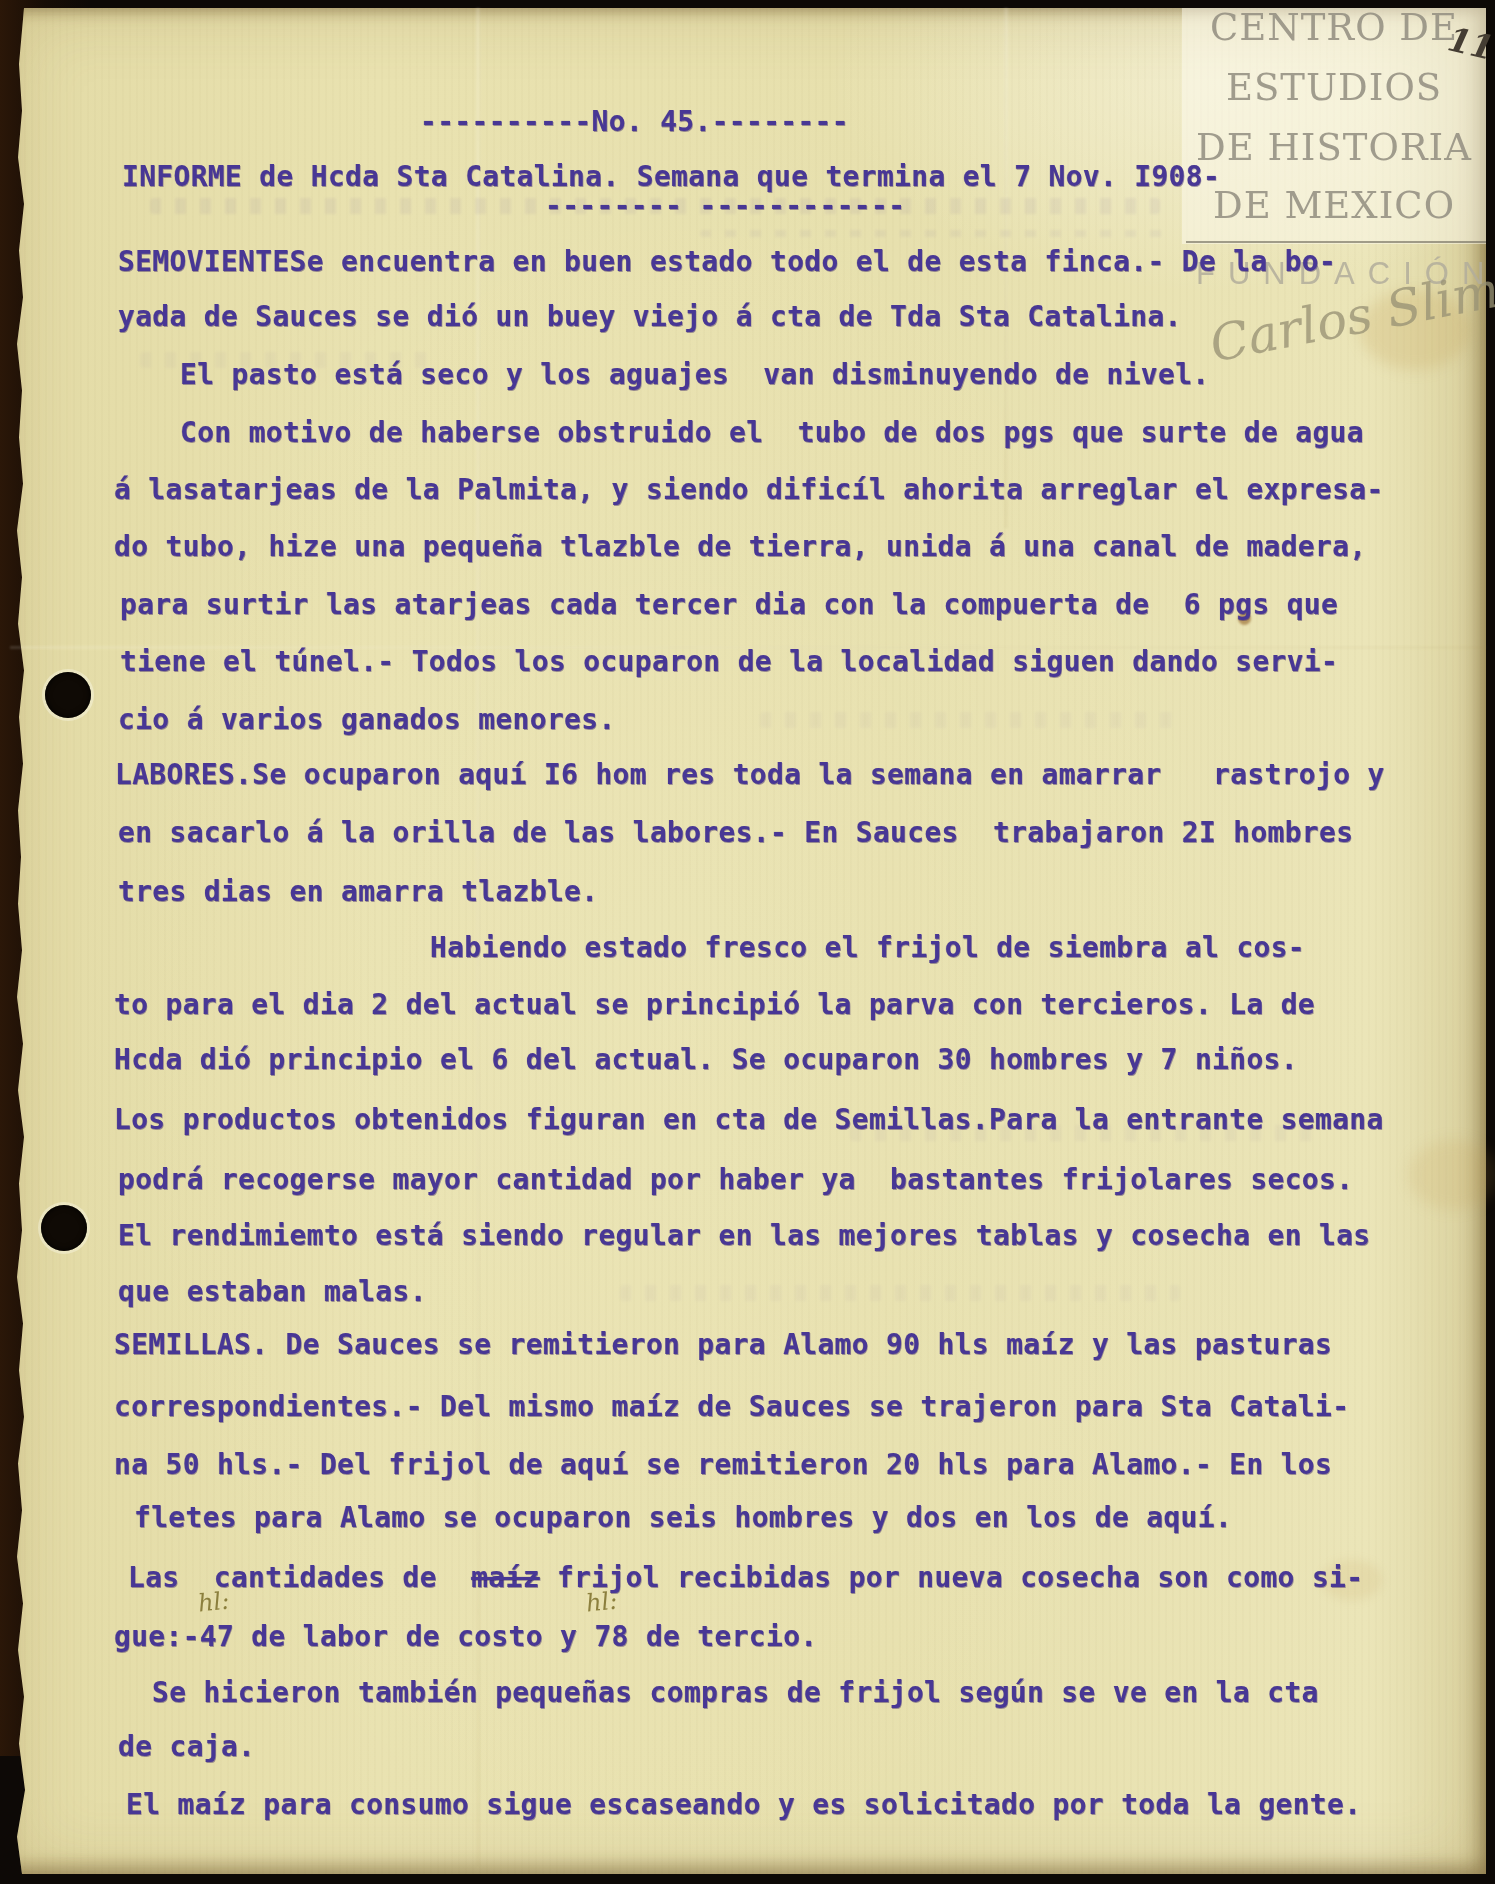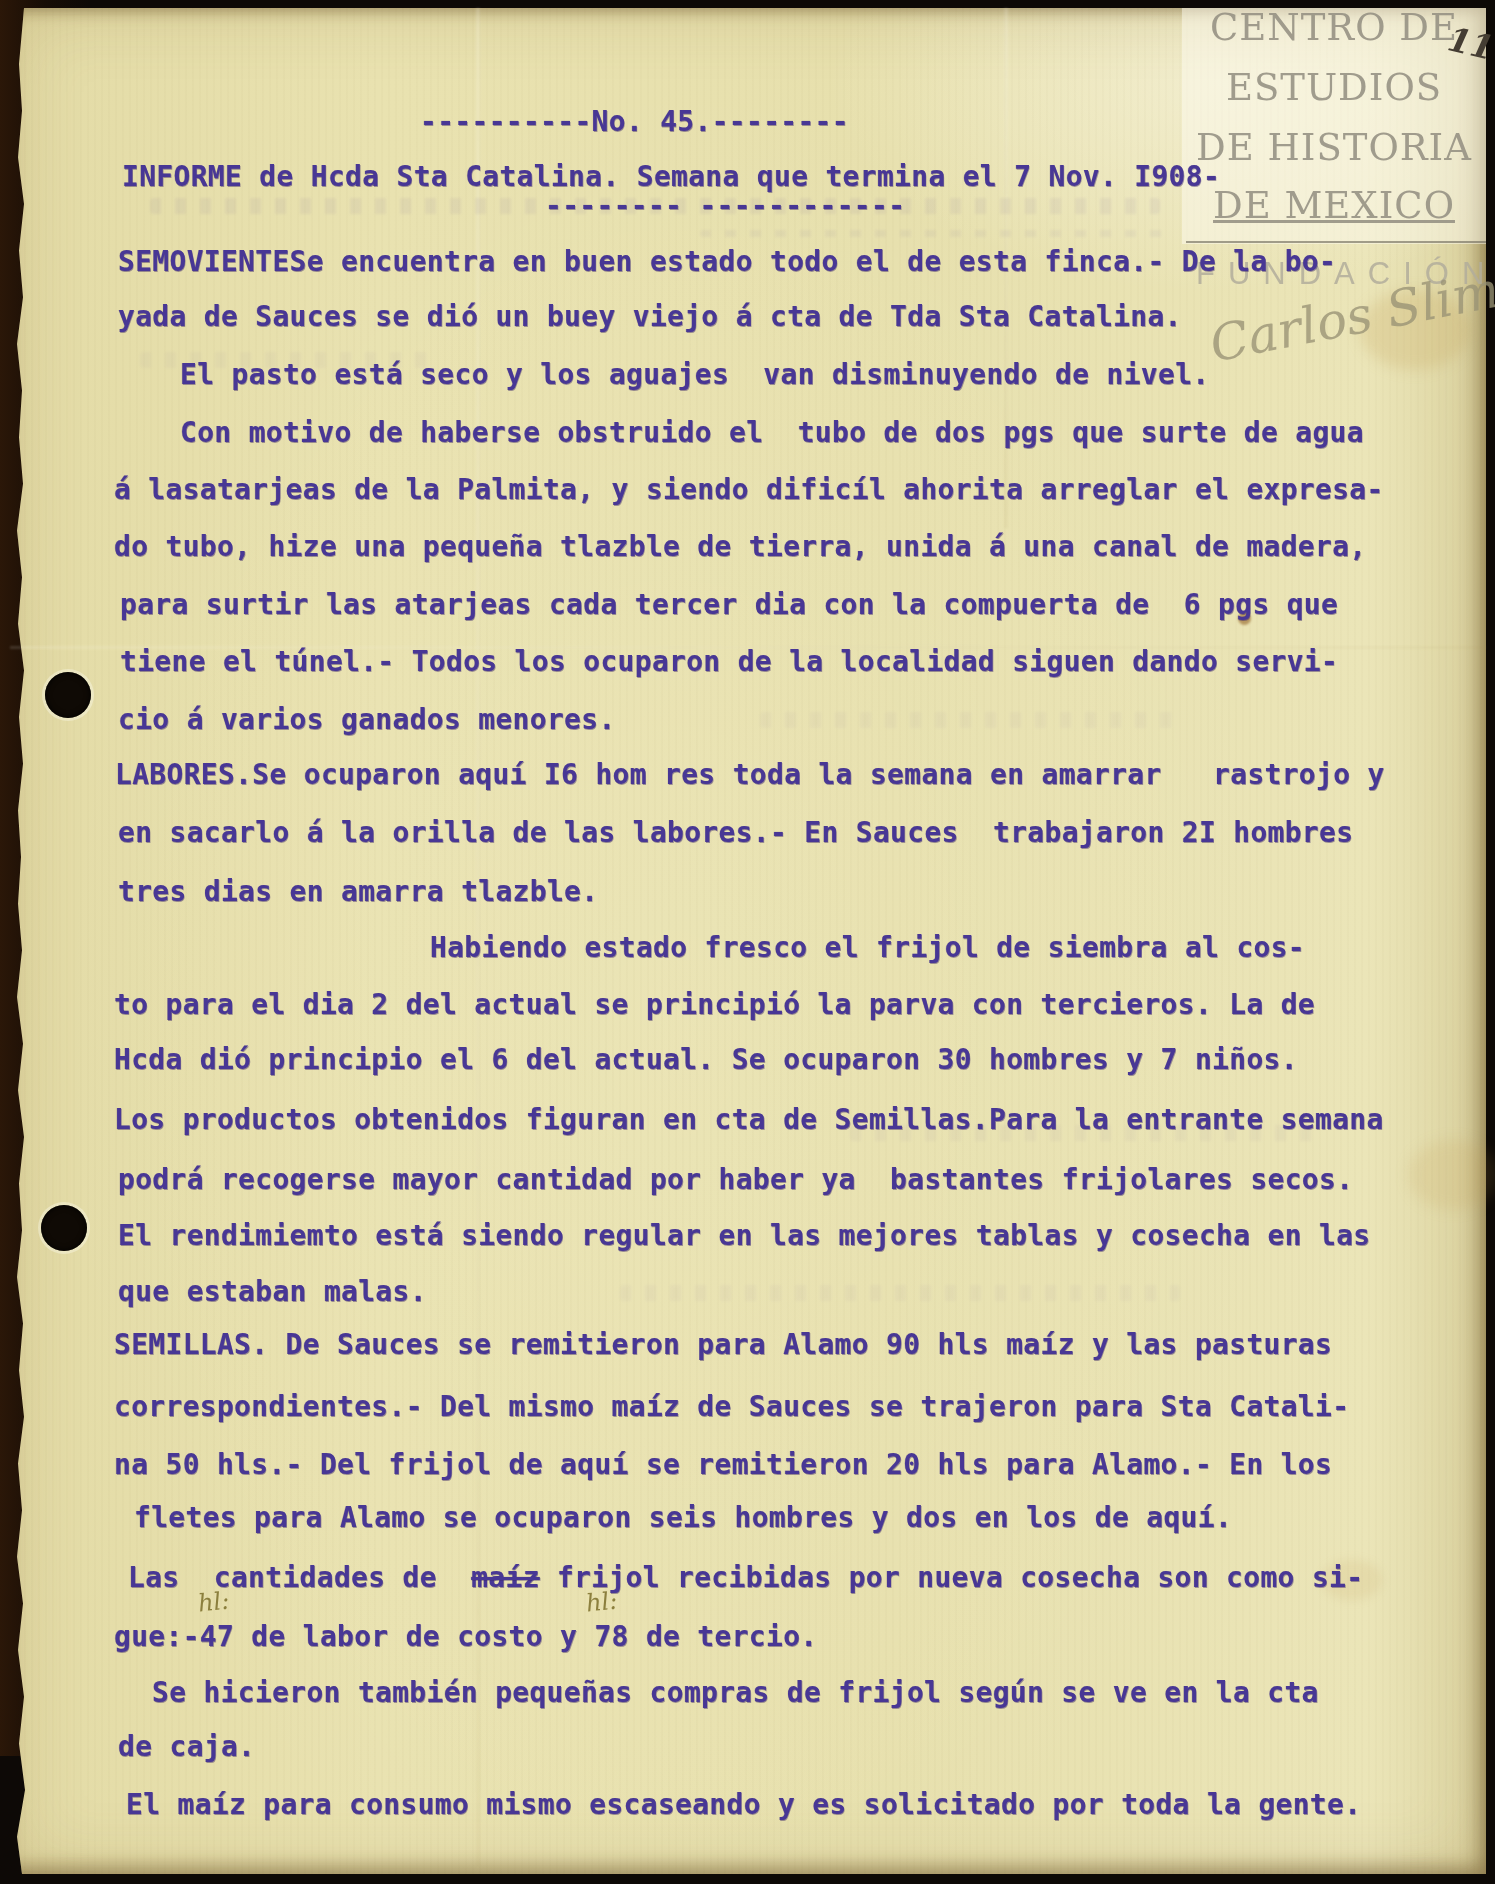--- a/index.html
+++ b/index.html
@@ -173,21 +173,21 @@
   <div class="ghost" style="left:850px; top:1125px; width:470px; opacity:.35;"></div>
   <div class="ghost" style="left:620px; top:1285px; width:560px; opacity:.30;"></div>
 
   <div class="hole" style="left:45px; top:672px;"></div>
   <div class="hole" style="left:41px; top:1205px;"></div>
 
   <div id="wm-card"></div>
   <div class="wm-line" style="top:6px;">CENTRO DE</div>
   <div class="wm-line" style="top:66px;">ESTUDIOS</div>
   <div class="wm-line" style="top:126px;">DE HISTORIA</div>
-  <div class="wm-line" style="top:184px;text-decoration:underline;">DE MEXICO</div>
+  <div class="wm-line" style="top:184px;">DE MEXICO</div>
   <div id="wm-rule"></div>
   <div id="wm-foundation">FUNDACIÓN</div>
   <div id="wm-signature">Carlos Slim</div>
   <div id="page-num">11</div>
 
   <div class="typed" style="left:420px; top:102px;">----------No. 45.--------</div>
   <div class="typed" style="left:122px; top:157px;">INFORME de Hcda Sta Catalina. Semana que termina el 7 Nov. I908-</div>
   <div class="typed" style="left:545px; top:186px;">-------- ------------</div>
 
   <div class="typed" style="left:118px; top:242px;">SEMOVIENTESe encuentra en buen estado todo el de esta finca.- De la bo-</div>
@@ -215,15 +215,15 @@
   <div class="typed" style="left:134px; top:1498px;">fletes para Alamo se ocuparon seis hombres y dos en los de aquí.</div>
 
   <div class="typed" style="left:128px; top:1558px;"><span>Las  cantidades de  </span><span class="struck">maíz</span><span> frijol recibidas por nueva cosecha son como si-</span></div>
 
   <div class="hand-note" style="left:198px; top:1588px;">hl:</div>
   <div class="hand-note" style="left:586px; top:1588px;">hl:</div>
 
   <div class="typed" style="left:114px; top:1617px;">gue:-47 de labor de costo y 78 de tercio.</div>
   <div class="typed" style="left:152px; top:1673px;">Se hicieron también pequeñas compras de frijol según se ve en la cta</div>
   <div class="typed" style="left:118px; top:1727px;">de caja.</div>
-  <div class="typed" style="left:126px; top:1785px;">El maíz para consumo mismo escaseando y es solicitado por toda la gente.</div>
+  <div class="typed" style="left:126px; top:1785px;">El maíz para consumo sigue escaseando y es solicitado por toda la gente.</div>
 
 </div>
 
 </body></html>

